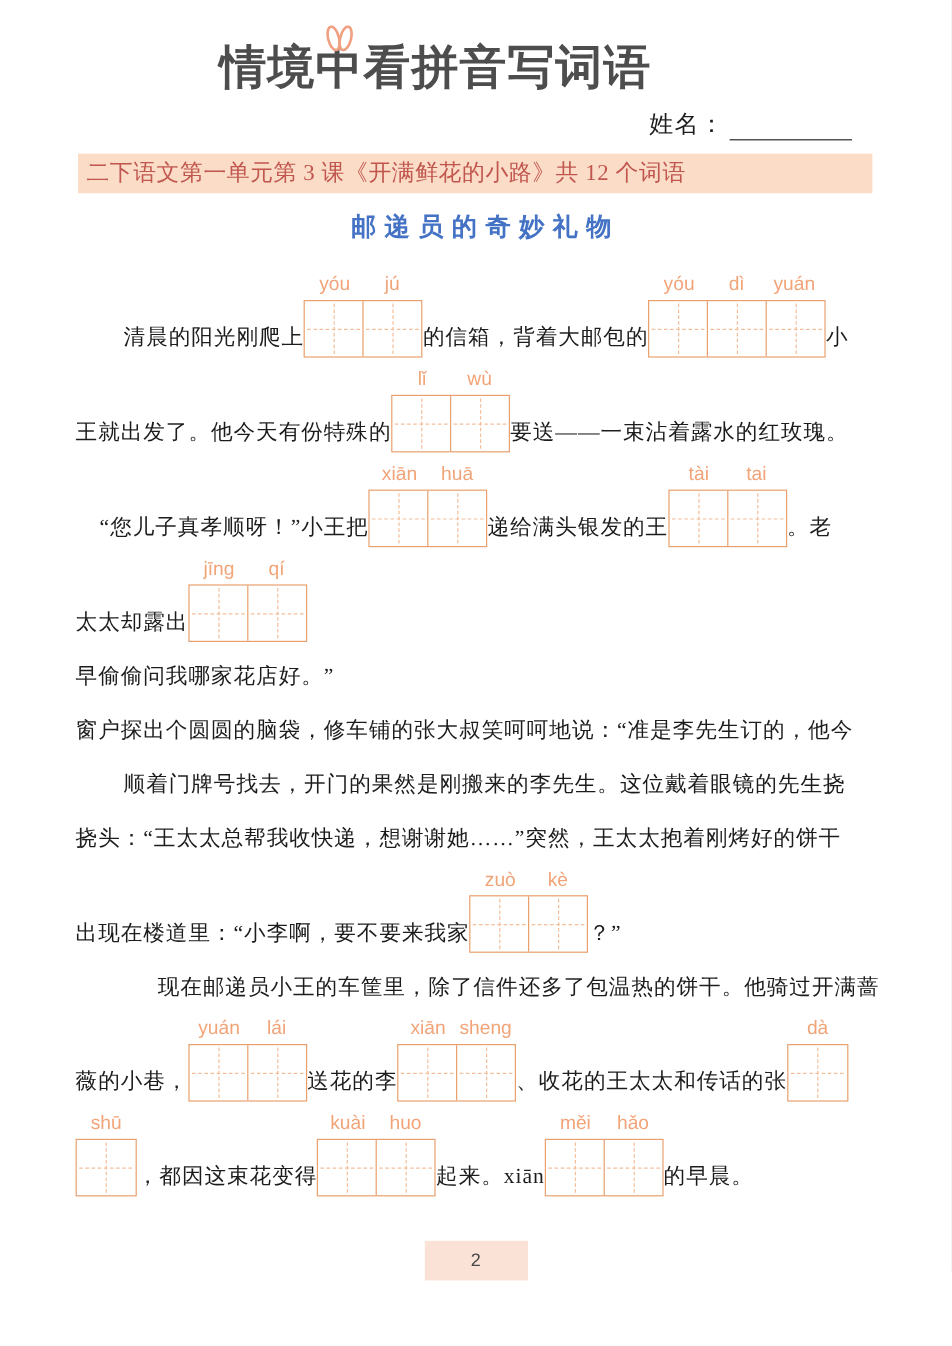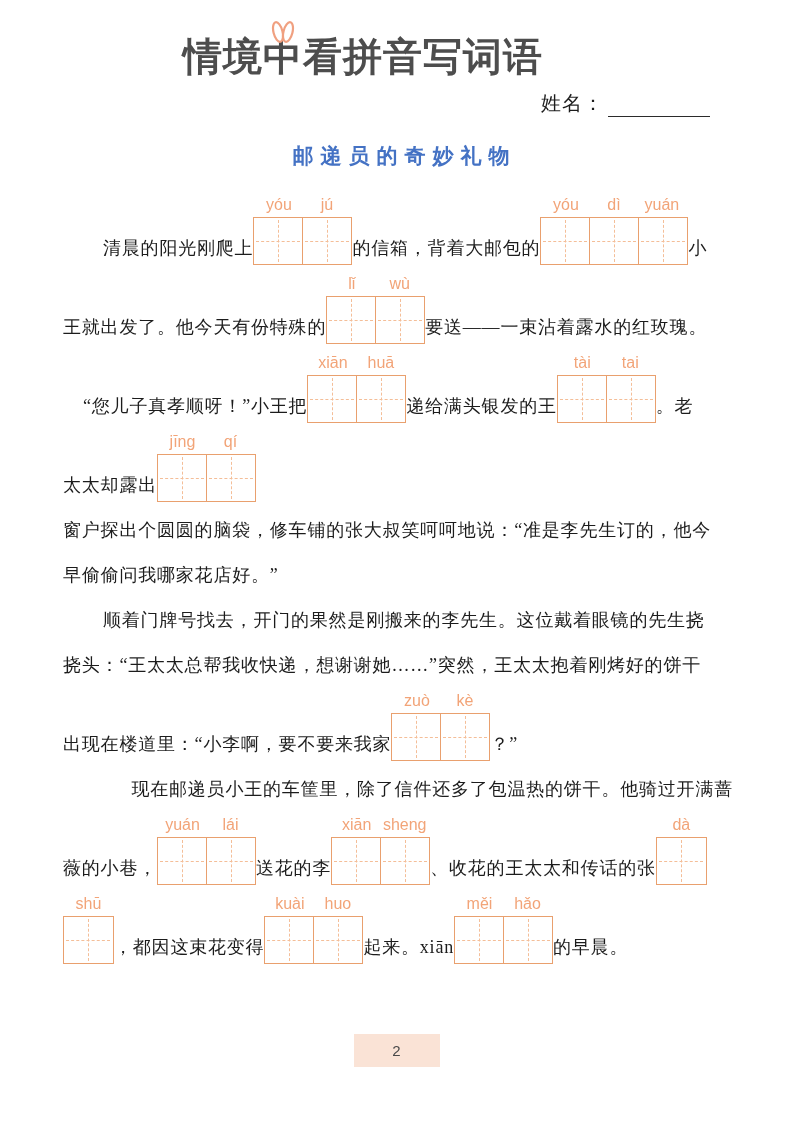--- a/index.html
+++ b/index.html
@@ -79,20 +79,23 @@
   <header class="header">
     <div class="logo"><span>情境</span><span class="bunny-wrap"><svg class="ears" width="34" height="22" viewBox="0 0 34 22">
             <ellipse cx="12" cy="11" rx="4.5" ry="10" fill="#ffffff" stroke="#F0A080" stroke-width="2.2" transform="rotate(-14 12 11)"></ellipse>
             <ellipse cx="22" cy="11" rx="4.5" ry="10" fill="#ffffff" stroke="#F0A080" stroke-width="2.2" transform="rotate(14 22 11)"></ellipse>
           </svg><span>中</span></span><span>看拼音写词语</span></div>
     <div class="name-field">
       <span class="name-label">姓名：</span><span class="name-line"></span>
     </div>
   </header>
 
+  <div class="banner">
+    <span>二下语文第一单元第 3 课《开满鲜花的小路》共 12 个词语</span>
+  </div>
 
   <h1 class="title">邮递员的奇妙礼物</h1>
 
   <main class="content">
       <div class="line has-box" style="padding-left: 40px;">
         <span class="seg-text">清晨的阳光刚爬上</span>
         <span class="box-group">
           <span class="pinyin-row">
             <span class="pinyin">yóu</span>
             <span class="pinyin">jú</span>
@@ -163,24 +166,24 @@
             <span class="pinyin">jīng</span>
             <span class="pinyin">qí</span>
           </span>
           <span class="cell-row">
             <span class="cell"></span>
             <span class="cell"></span>
           </span>
         </span>
       </div>
       <div class="line">
+        <span class="seg-text">早偷偷问我哪家花店好。”</span>
+      </div>
+      <div class="line">
         <span class="seg-text">窗户探出个圆圆的脑袋，修车铺的张大叔笑呵呵地说：“准是李先生订的，他今</span>
-      </div>
-      <div class="line">
-        <span class="seg-text">早偷偷问我哪家花店好。”</span>
       </div>
       <div class="line" style="padding-left: 40px;">
         <span class="seg-text">顺着门牌号找去，开门的果然是刚搬来的李先生。这位戴着眼镜的先生挠</span>
       </div>
       <div class="line">
         <span class="seg-text">挠头：“王太太总帮我收快递，想谢谢她……”突然，王太太抱着刚烤好的饼干</span>
       </div>
       <div class="line has-box">
         <span class="seg-text">出现在楼道里：“小李啊，要不要来我家</span>
         <span class="box-group">

